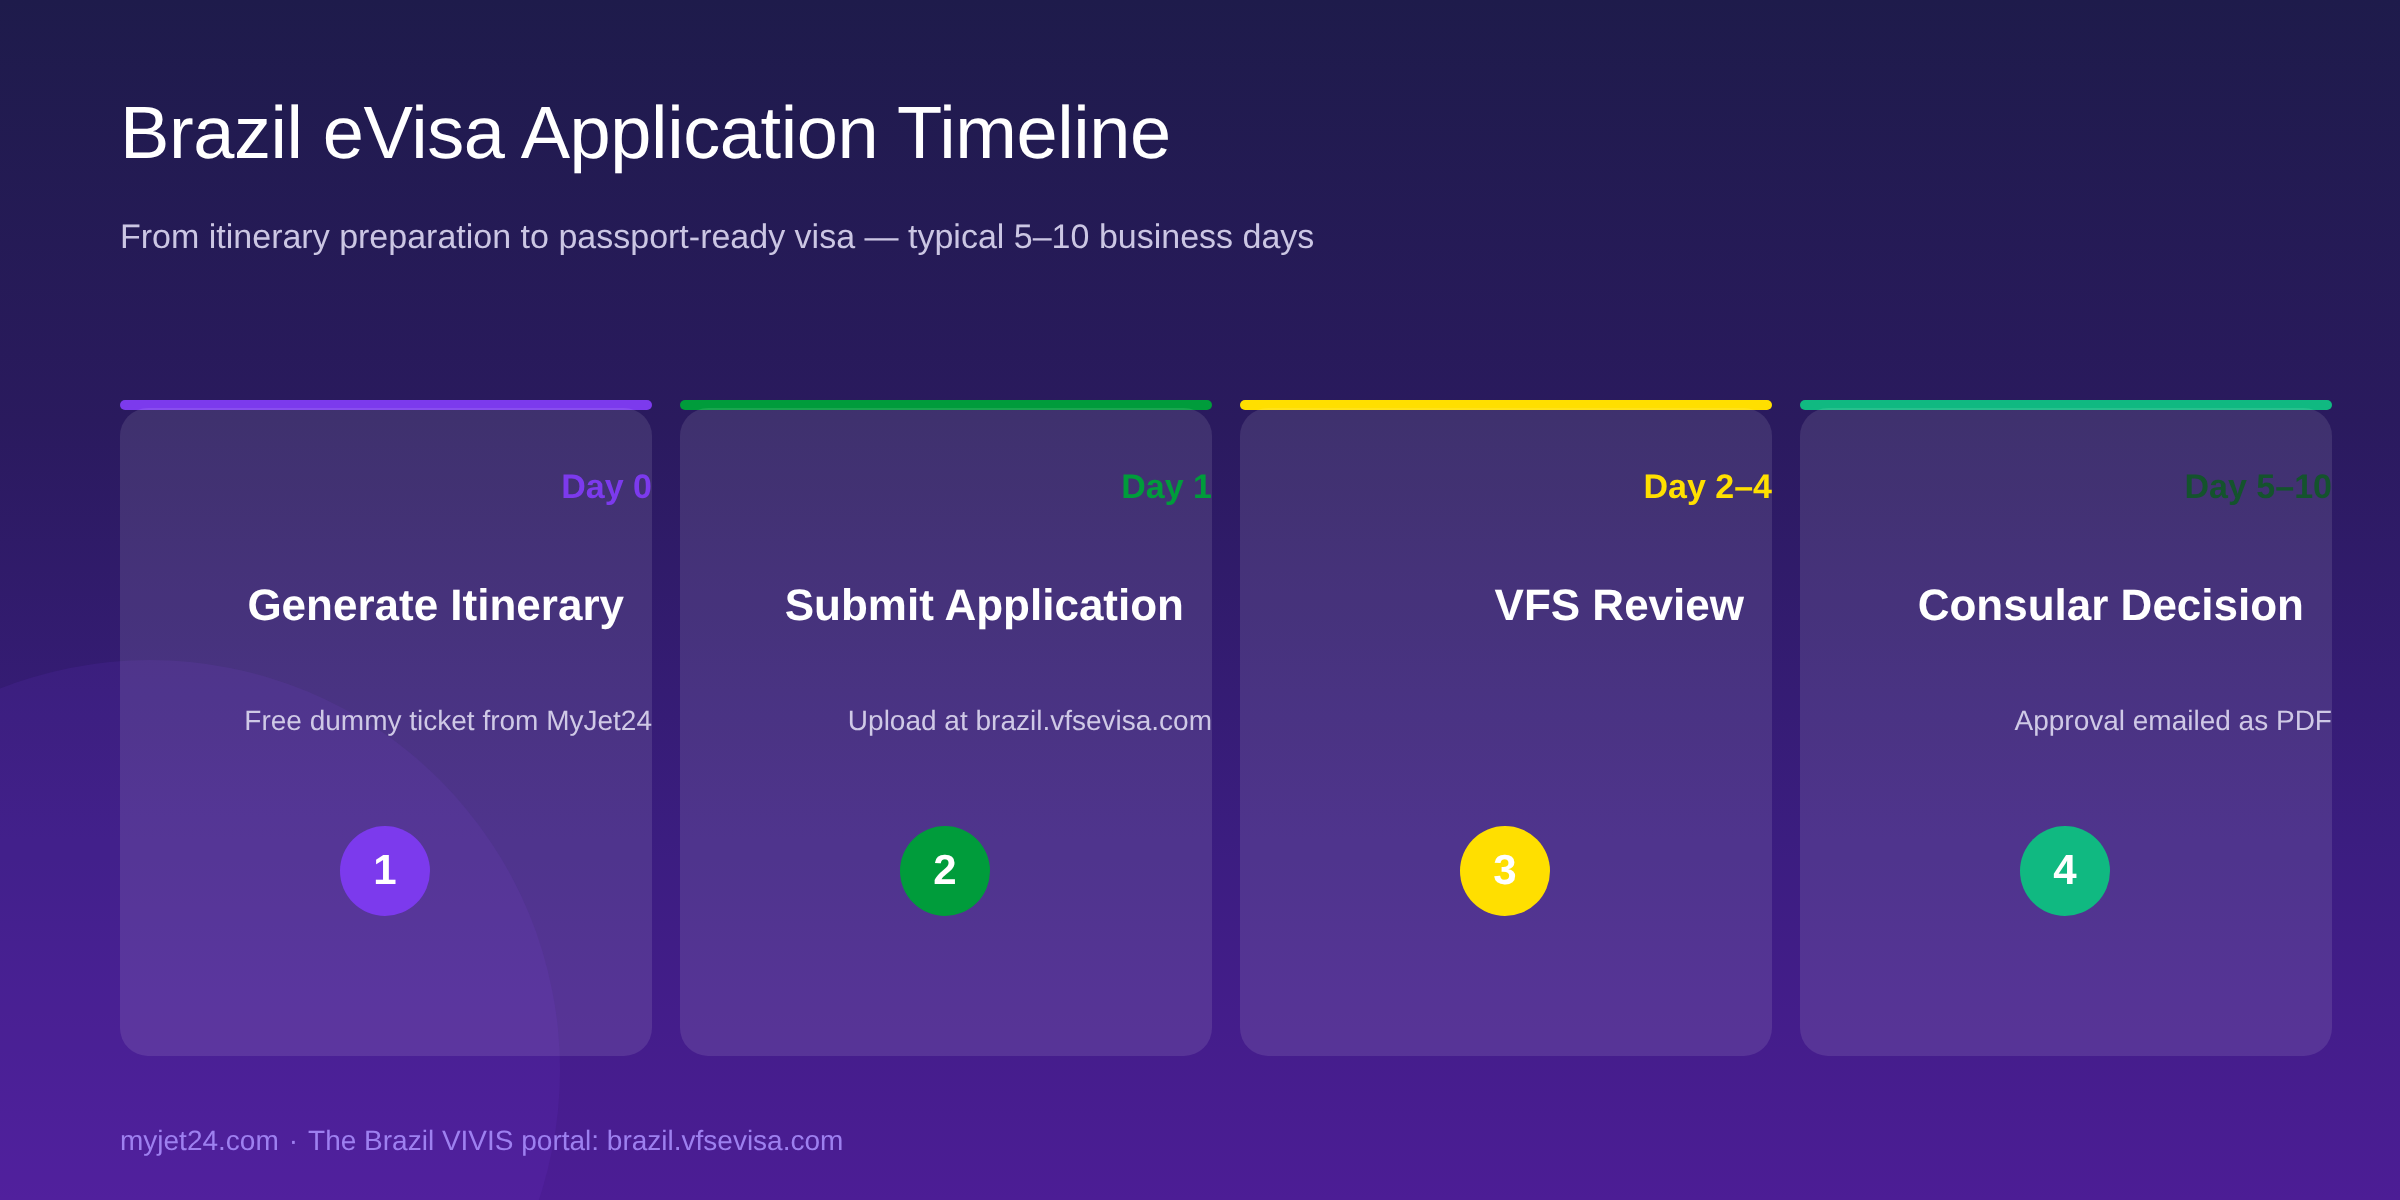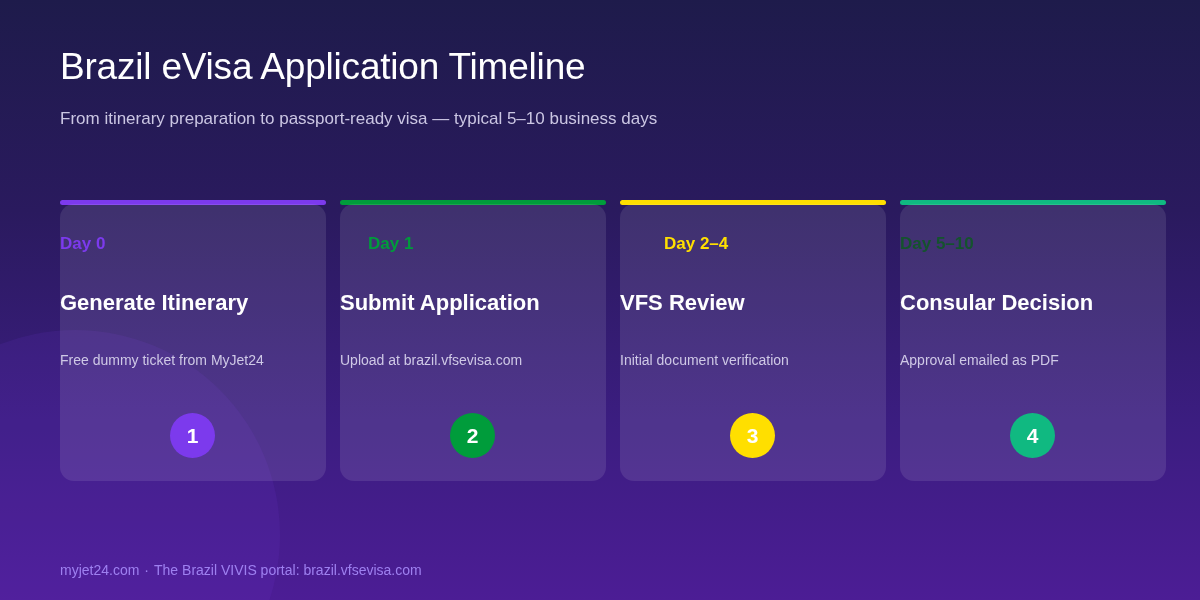--- a/index.html
+++ b/index.html
@@ -54,24 +54,24 @@
       position: absolute;
       left: 0; top: 0;
       width: 266px;
       height: 5px;
       border-radius: 3px;
     }
     .card {
       position: absolute;
       left: 0; top: 4px;
       width: 266px;
-      height: 277px;
+      height: 324px;
       border-radius: 14px;
       background: rgba(255, 255, 255, 0.10);
-      text-align: left;
+      text-align: right;
     }
     .card-day {
       position: absolute;
       left: 0; right: 0;
       top: 30px;
       font-size: 17px;
       font-weight: 700;
       line-height: 20px;
     }
     .card-title {
@@ -145,21 +145,20 @@
       <div class="card-desc">Upload at brazil.vfsevisa.com</div>
       <div class="card-badge" style="background: rgb(0, 156, 59);">2</div>
     </div>
   </div>
 
   <div class="card-wrap">
     <div class="card-topbar" style="background: rgb(255, 223, 0);"></div>
     <div class="card">
       <div class="card-day" style="color: rgb(255, 223, 0); margin-left: 44px;">Day 2–4</div>
       <div class="card-title">VFS Review</div>
-      <div class="card-desc">Initial document verification</div>
       <div class="card-badge" style="background: rgb(255, 223, 0);">3</div>
     </div>
   </div>
 
   <div class="card-wrap">
     <div class="card-topbar" style="background: rgb(16, 185, 129);"></div>
     <div class="card">
       <div class="card-day" style="color: #14532d;">Day 5–10</div>
       <div class="card-title">Consular Decision</div>
       <div class="card-desc">Approval emailed as PDF</div>

